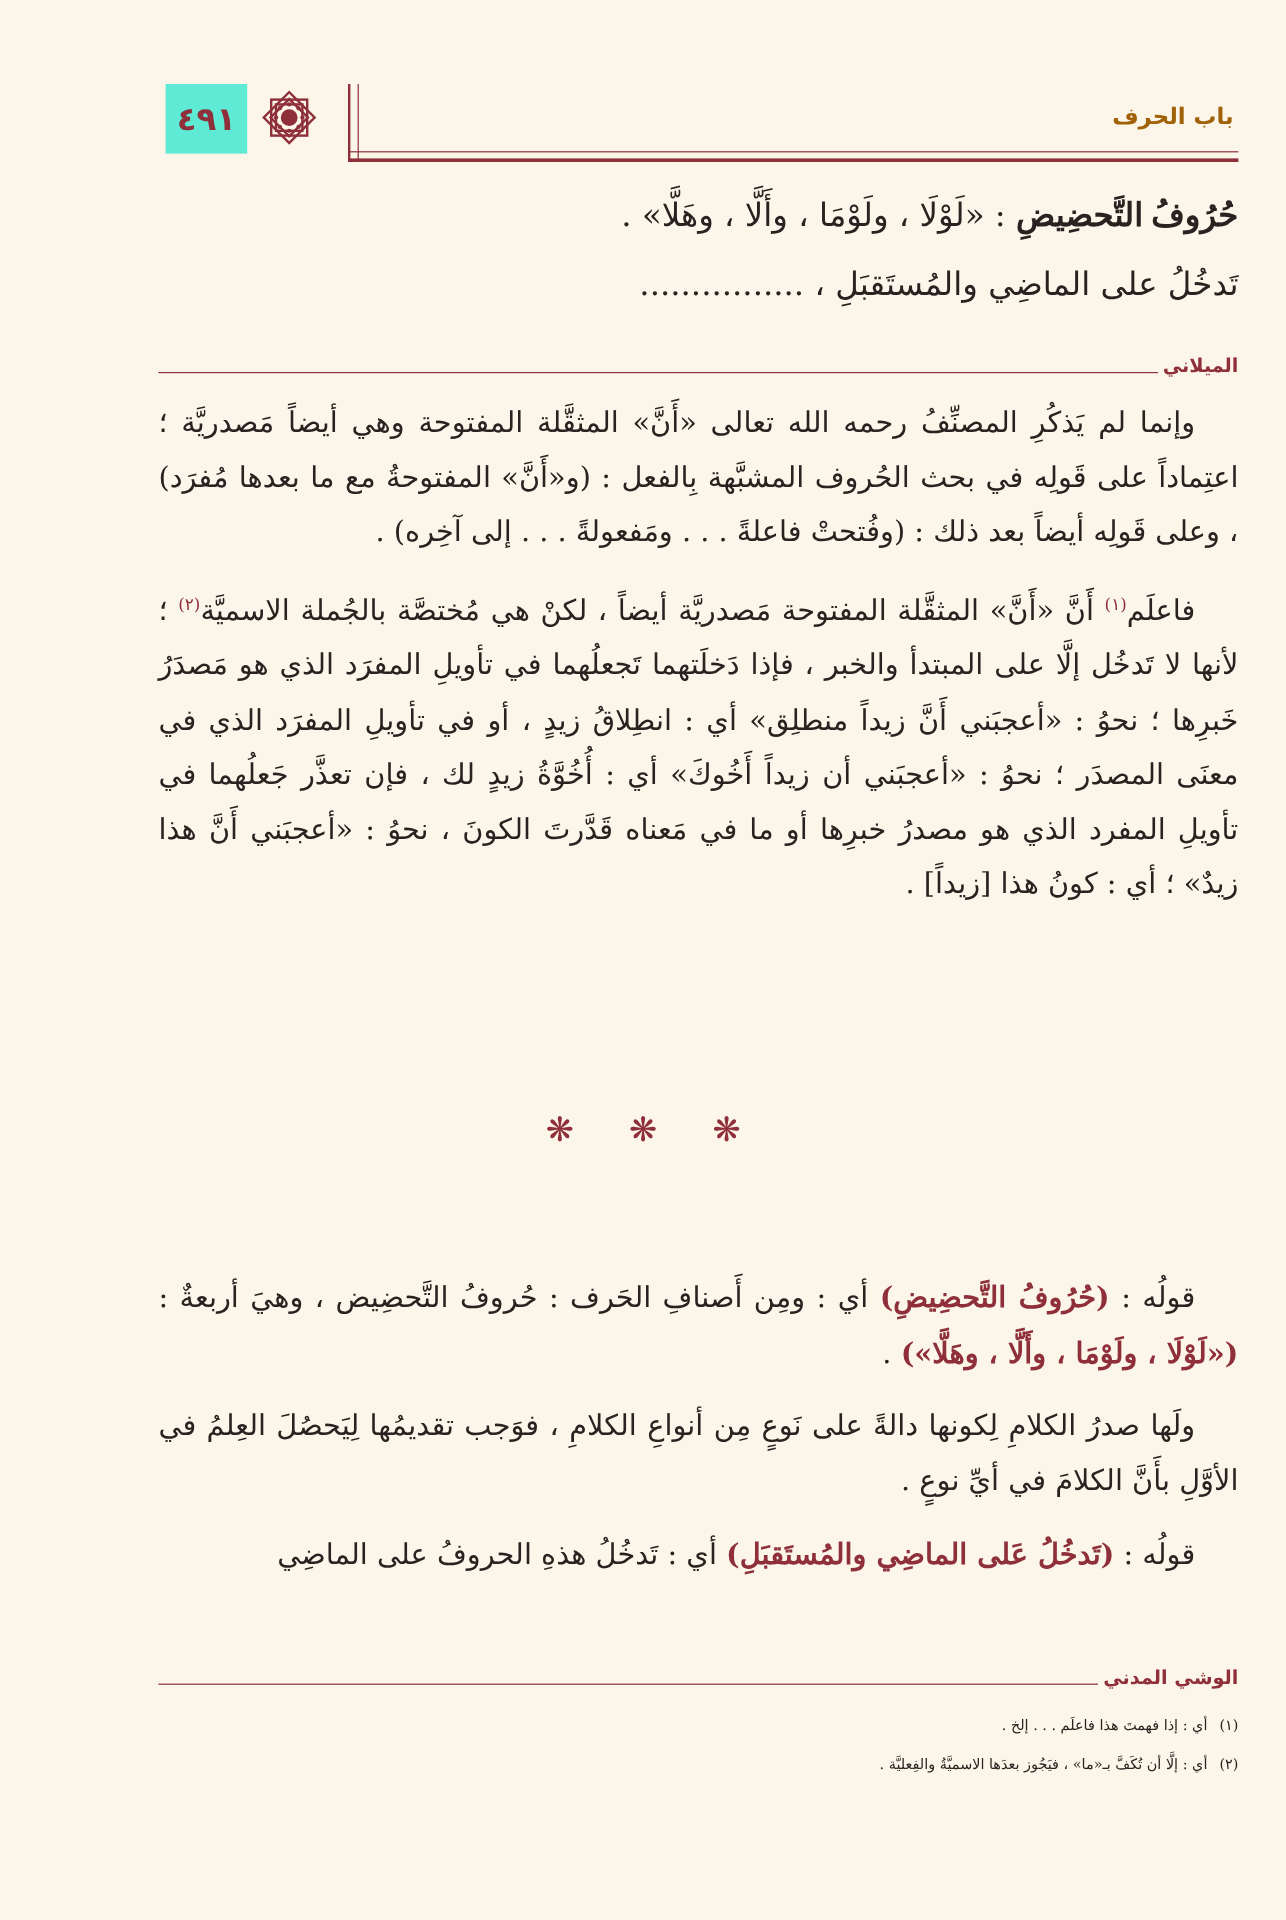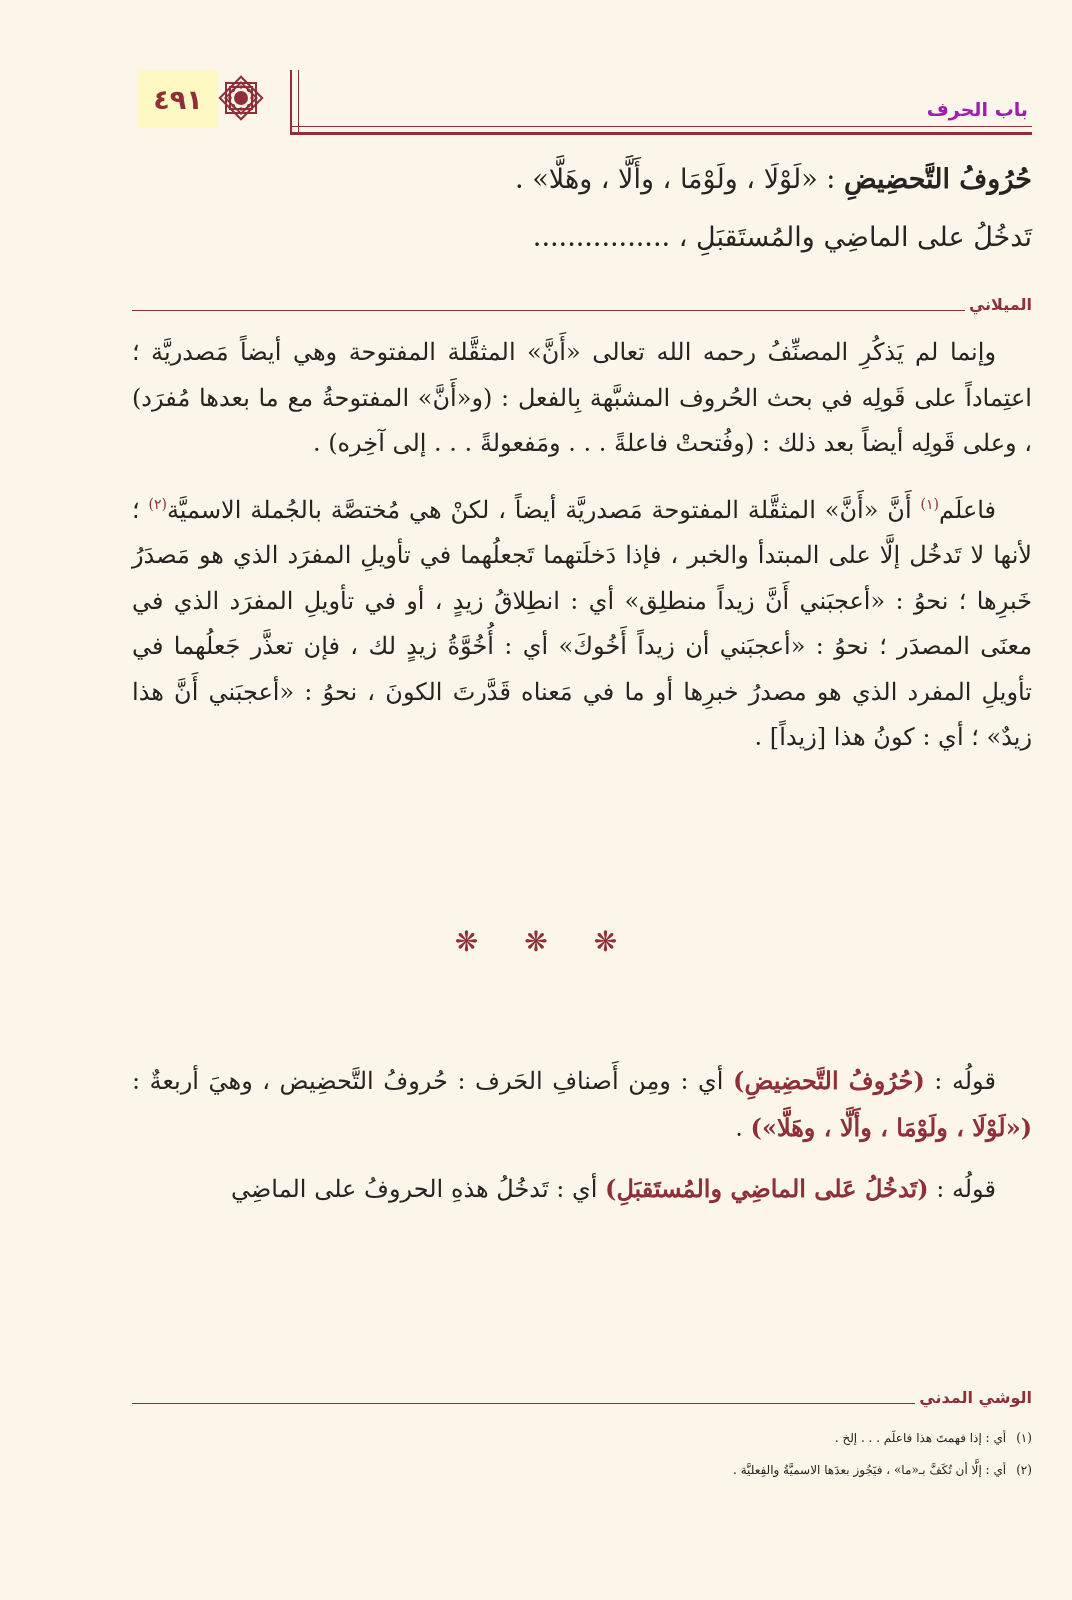--- a/index.html
+++ b/index.html
@@ -28,23 +28,23 @@
       top: 66px;
       left: 138px;
       width: 894px;
       height: 66px;
       direction: ltr;
     }
     .page-num-box {
       position: absolute;
       left: 0;
       top: 4px;
-      width: 80px;
+      width: 68px;
       height: 58px;
-      background: #fef9c3;
+      background: #5eead4;
       display: flex;
       align-items: center;
       justify-content: center;
       color: #8e2f3a;
       font-family: "DejaVu Sans", sans-serif;
       font-weight: bold;
       font-size: 27px;
       letter-spacing: 1px;
     }
     .ornament {
@@ -70,37 +70,36 @@
       top: 60px;
       height: 5px;
       border-top: 1px solid #8e2f3a;
       border-bottom: 3px solid #8e2f3a;
     }
     .chapter-title {
       position: absolute;
       right: 4px;
       top: 20px;
       direction: rtl;
-      color: #a21caf;
+      color: #a16207;
       font-family: "DejaVu Sans", sans-serif;
       font-weight: bold;
       font-size: 19px;
-      margin-top: 12px;
     }
     
     .matn {
       position: absolute;
       top: 150px;
       right: 40px;
       width: 880px;
       font-size: 27px;
       line-height: 58px;
     }
     .matn-line { white-space: nowrap; }
-    .matn-term { font-weight: bold; }
+    .matn-term { font-weight: bold; font-family: Liberation Serif, serif; }
     .dots { letter-spacing: 4px; }
     
     .sep {
       position: absolute;
       right: 40px;
       width: 900px;
       height: 22px;
       display: flex;
       align-items: flex-end;
       direction: rtl;
@@ -223,20 +222,21 @@
   <div class="sharh" style="top:330px;">
     <p>وإنما لم يَذكُرِ المصنِّفُ رحمه الله تعالى «أَنَّ» المثقَّلة المفتوحة وهي أيضاً مَصدريَّة ؛ اعتِماداً على قَولِه في بحث الحُروف المشبَّهة بِالفعل : (و«أَنَّ» المفتوحةُ مع ما بعدها مُفرَد) ، وعلى قَولِه أيضاً بعد ذلك : (وفُتحتْ فاعلةً . . . ومَفعولةً . . . إلى آخِره) .</p>
     <p><span>فاعلَم</span><span class="sup">(١)</span><span> أَنَّ «أَنَّ» المثقَّلة المفتوحة مَصدريَّة أيضاً ، لكنْ هي مُختصَّة بالجُملة الاسميَّة</span><span class="sup">(٢)</span><span> ؛ لأنها لا تَدخُل إلَّا على المبتدأ والخبر ، فإذا دَخلَتهما تَجعلُهما في تأويلِ المفرَد الذي هو مَصدَرُ خَبرِها ؛ نحوُ : «أعجبَني أَنَّ زيداً منطلِق» أي : انطِلاقُ زيدٍ ، أو في تأويلِ المفرَد الذي في معنَى المصدَر ؛ نحوُ : «أعجبَني أن زيداً أَخُوكَ» أي : أُخُوَّةُ زيدٍ لك ، فإن تعذَّر جَعلُهما في تأويلِ المفرد الذي هو مصدرُ خبرِها أو ما في مَعناه قَدَّرتَ الكونَ ، نحوُ : «أعجبَني أَنَّ هذا زيدٌ» ؛ أي : كونُ هذا [زيداً] .</span></p>
   </div>
 
   <div class="stars">❋❋❋</div>
 
 
   <div class="sharh" style="top:1058px;">
     <p><span>قولُه : </span><span class="red">(حُرُوفُ التَّحضِيضِ)</span><span> أي : ومِن أَصنافِ الحَرف : حُروفُ التَّحضِيض ، وهيَ أربعةٌ : </span><span class="red">(«لَوْلَا ، ولَوْمَا ، وأَلَّا ، وهَلَّا»)</span><span> .</span></p>
+    <p>ولَها صدرُ الكلامِ لِكونها دالةً على نَوعٍ مِن أنواعِ الكلامِ ، فوَجب تقديمُها لِيَحصُلَ العِلمُ في الأوَّلِ بأَنَّ الكلامَ في أيِّ نوعٍ .</p>
     <p><span>قولُه : </span><span class="red">(تَدخُلُ عَلى الماضِي والمُستَقبَلِ)</span><span> أي : تَدخُلُ هذهِ الحروفُ على الماضِي</span></p>
   </div>
 
   <div class="sep" style="top:1385px;">
     <span class="sep-label">الوشي المدني</span>
     <span class="sep-line"></span>
   </div>
 
   <div class="footnotes">
     <div>

